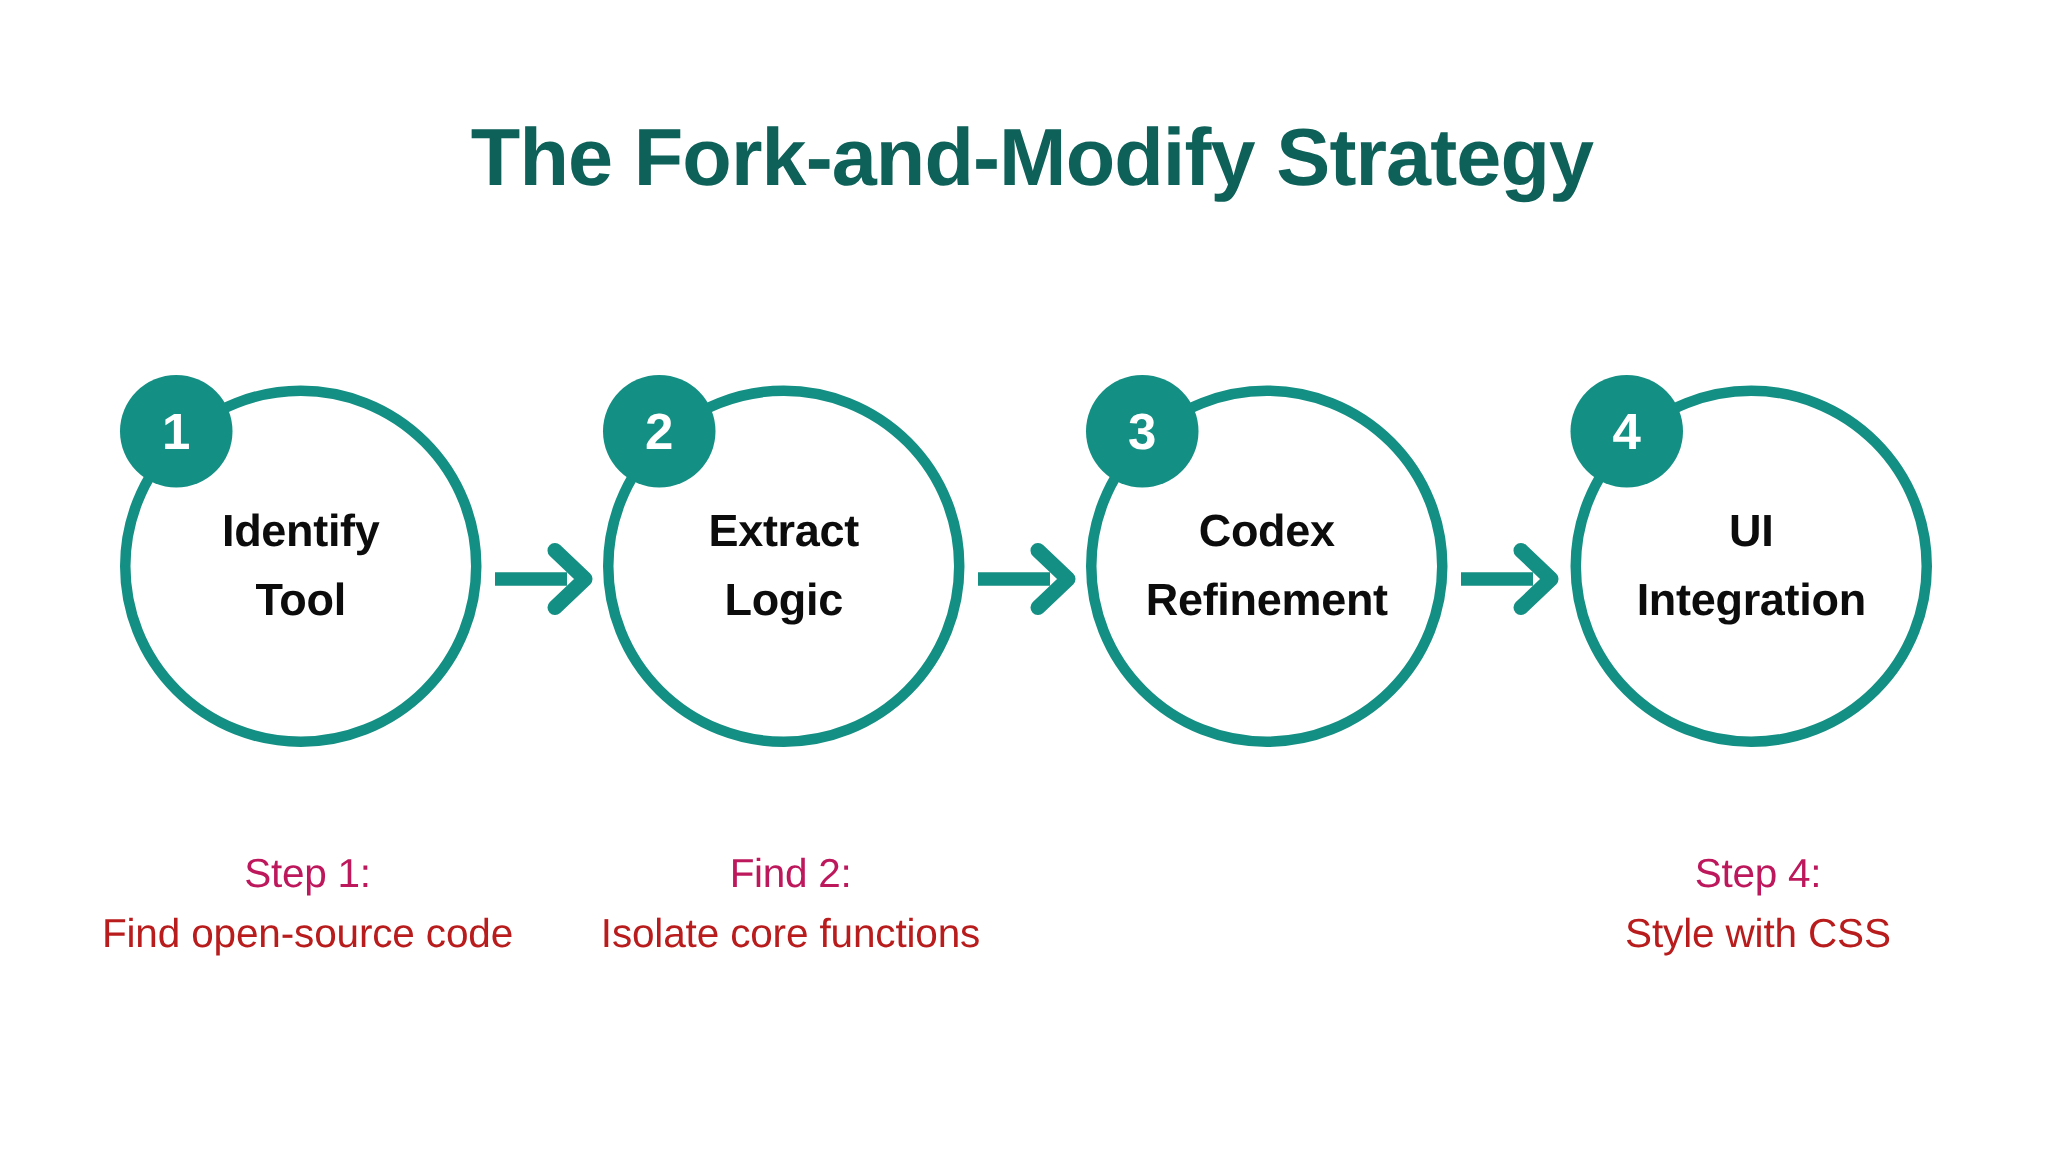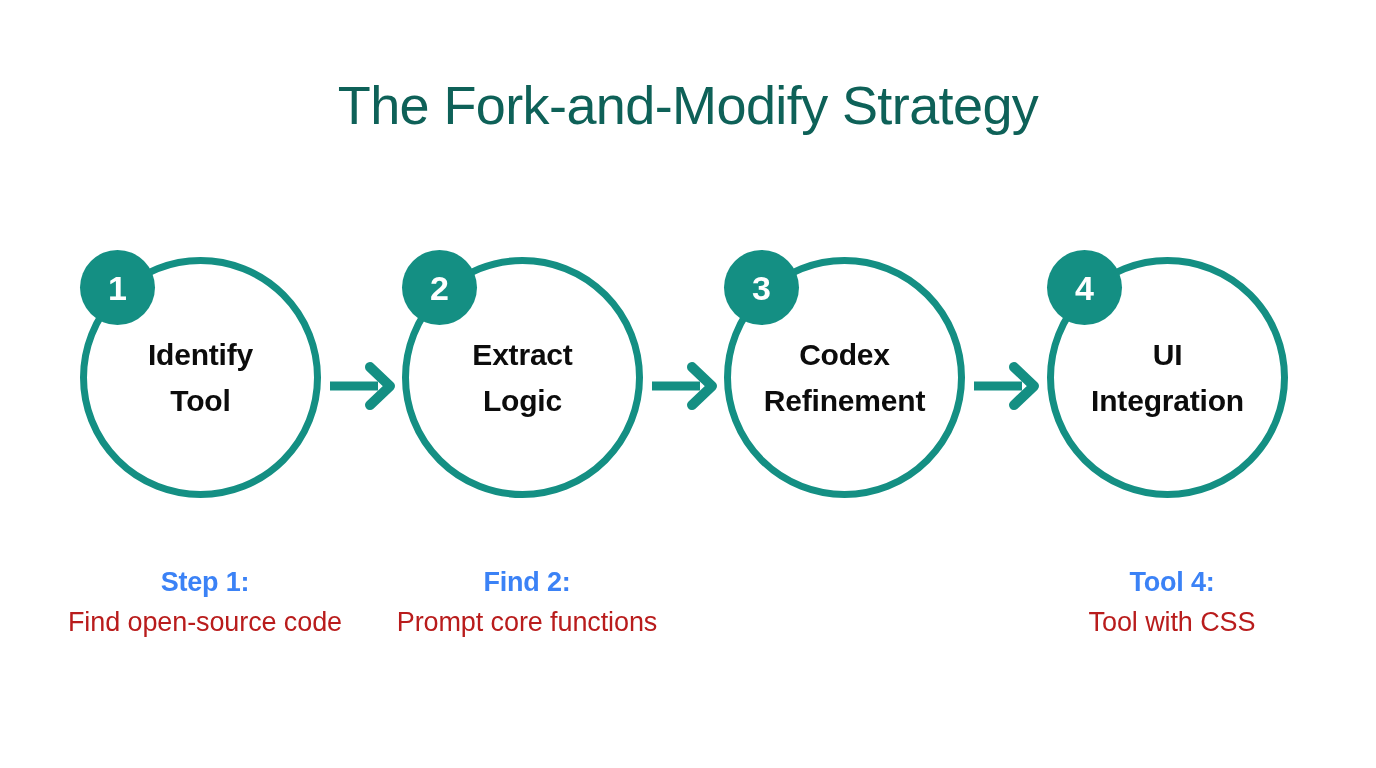--- a/index.html
+++ b/index.html
@@ -18,21 +18,21 @@
   }
 
   
   #diagram-title {
     position: absolute;
     left: 0;
     top: 76px;
     width: 1376px;
     text-align: center;
     font-size: 54px;
-    font-weight: normal;
+    font-weight: bold;
     letter-spacing: -0.6px;
     color: #0e6158;
     line-height: 1.1;
     white-space: nowrap;
   }
 
   
   #flow-row {
     position: absolute;
     left: 0;
@@ -125,22 +125,22 @@
     width: 330px;
     text-align: center;
   }
   .caption-1 { left: 40px; }
   .caption-2 { left: 362px; }
   .caption-3 { left: 685px; }
   .caption-4 { left: 1007px; }
 
   .caption-title {
     font-size: 27px;
-    font-weight: bold;
-    color: #3b82f6;
+    font-weight: normal;
+    color: #be185d;
     line-height: 1.5;
     letter-spacing: -0.2px;
     text-align: center;
   }
   .caption-text {
     font-size: 27px;
     font-weight: normal;
     color: #b91c1c;
     line-height: 1.45;
     letter-spacing: -0.1px;
@@ -204,25 +204,25 @@
   </div>
 
   <div id="captions-row">
     <div class="caption caption-1">
       <div class="caption-title">Step 1:</div>
       <div class="caption-text">Find open-source code</div>
     </div>
 
     <div class="caption caption-2">
       <div class="caption-title">Find 2:</div>
-      <div class="caption-text">Prompt core functions</div>
+      <div class="caption-text">Isolate core functions</div>
     </div>
 
     <div class="caption caption-3">
     </div>
 
     <div class="caption caption-4">
-      <div class="caption-title">Tool 4:</div>
-      <div class="caption-text">Tool with CSS</div>
+      <div class="caption-title">Step 4:</div>
+      <div class="caption-text">Style with CSS</div>
     </div>
   </div>
 
 </div>
 
 </body></html>

